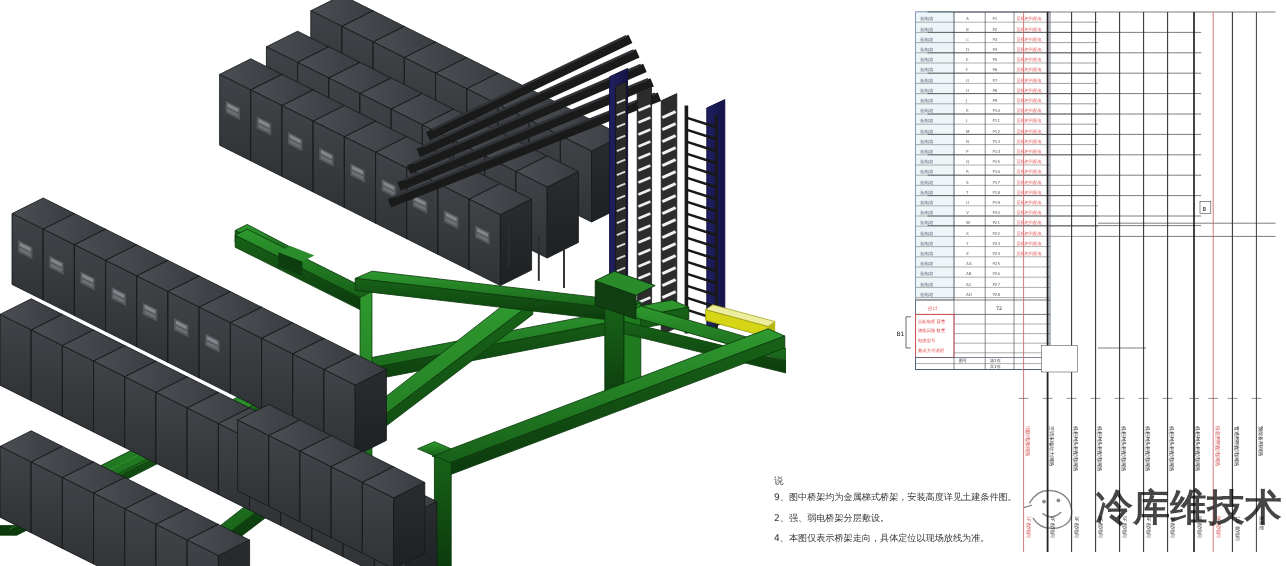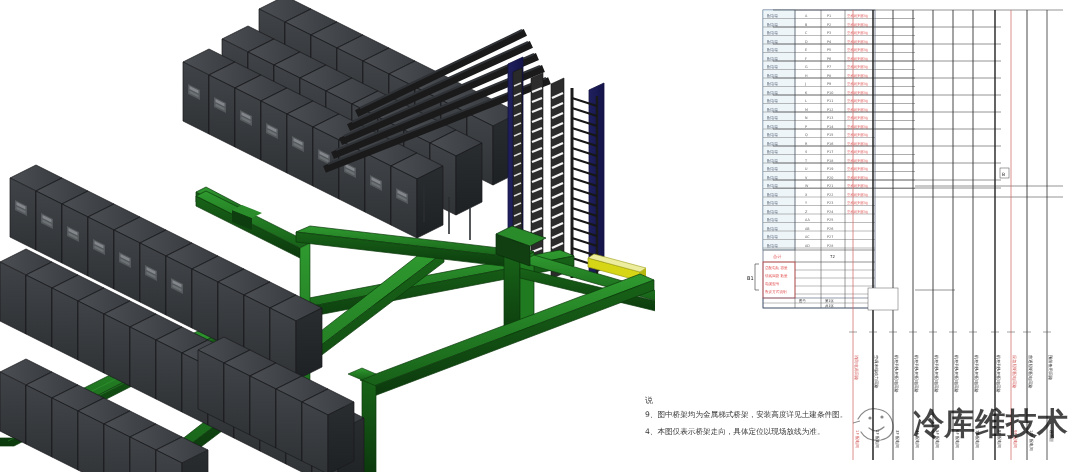--- a/index.html
+++ b/index.html
@@ -707,20 +707,21 @@
             <line x1="368" y1="332" x2="376" y2="332"></line>
           <line x1="388" y1="332" x2="396" y2="332"></line>
         </g>
       </g>
     </svg>
   </div>
 
   <div id="notes">
     <div class="note-mark">说</div>
     <div class="note-line">9、图中桥架均为金属梯式桥架，安装高度详见土建条件图。</div>
+    <div class="note-line">2、强、弱电桥架分层敷设。</div>
     <div class="note-line">4、本图仅表示桥架走向，具体定位以现场放线为准。</div>
   </div>
 
   <div id="watermark">
     <div id="wm-logo">
       <svg viewBox="0 0 44 44" width="44" height="44">
         <path d="M5,18 Q12,6 24,8 Q38,10 40,24 Q41,36 28,39 Q14,41 8,31" fill="none" stroke="#2a2a2a" stroke-width="1.2" stroke-linecap="round"></path>
         <circle cx="17" cy="17" r="1.6" fill="#2a2a2a"></circle>
         <circle cx="29" cy="16" r="1.6" fill="#2a2a2a"></circle>
         <path d="M16,27 Q23,33 31,26" fill="none" stroke="#2a2a2a" stroke-width="1.2" stroke-linecap="round"></path>

